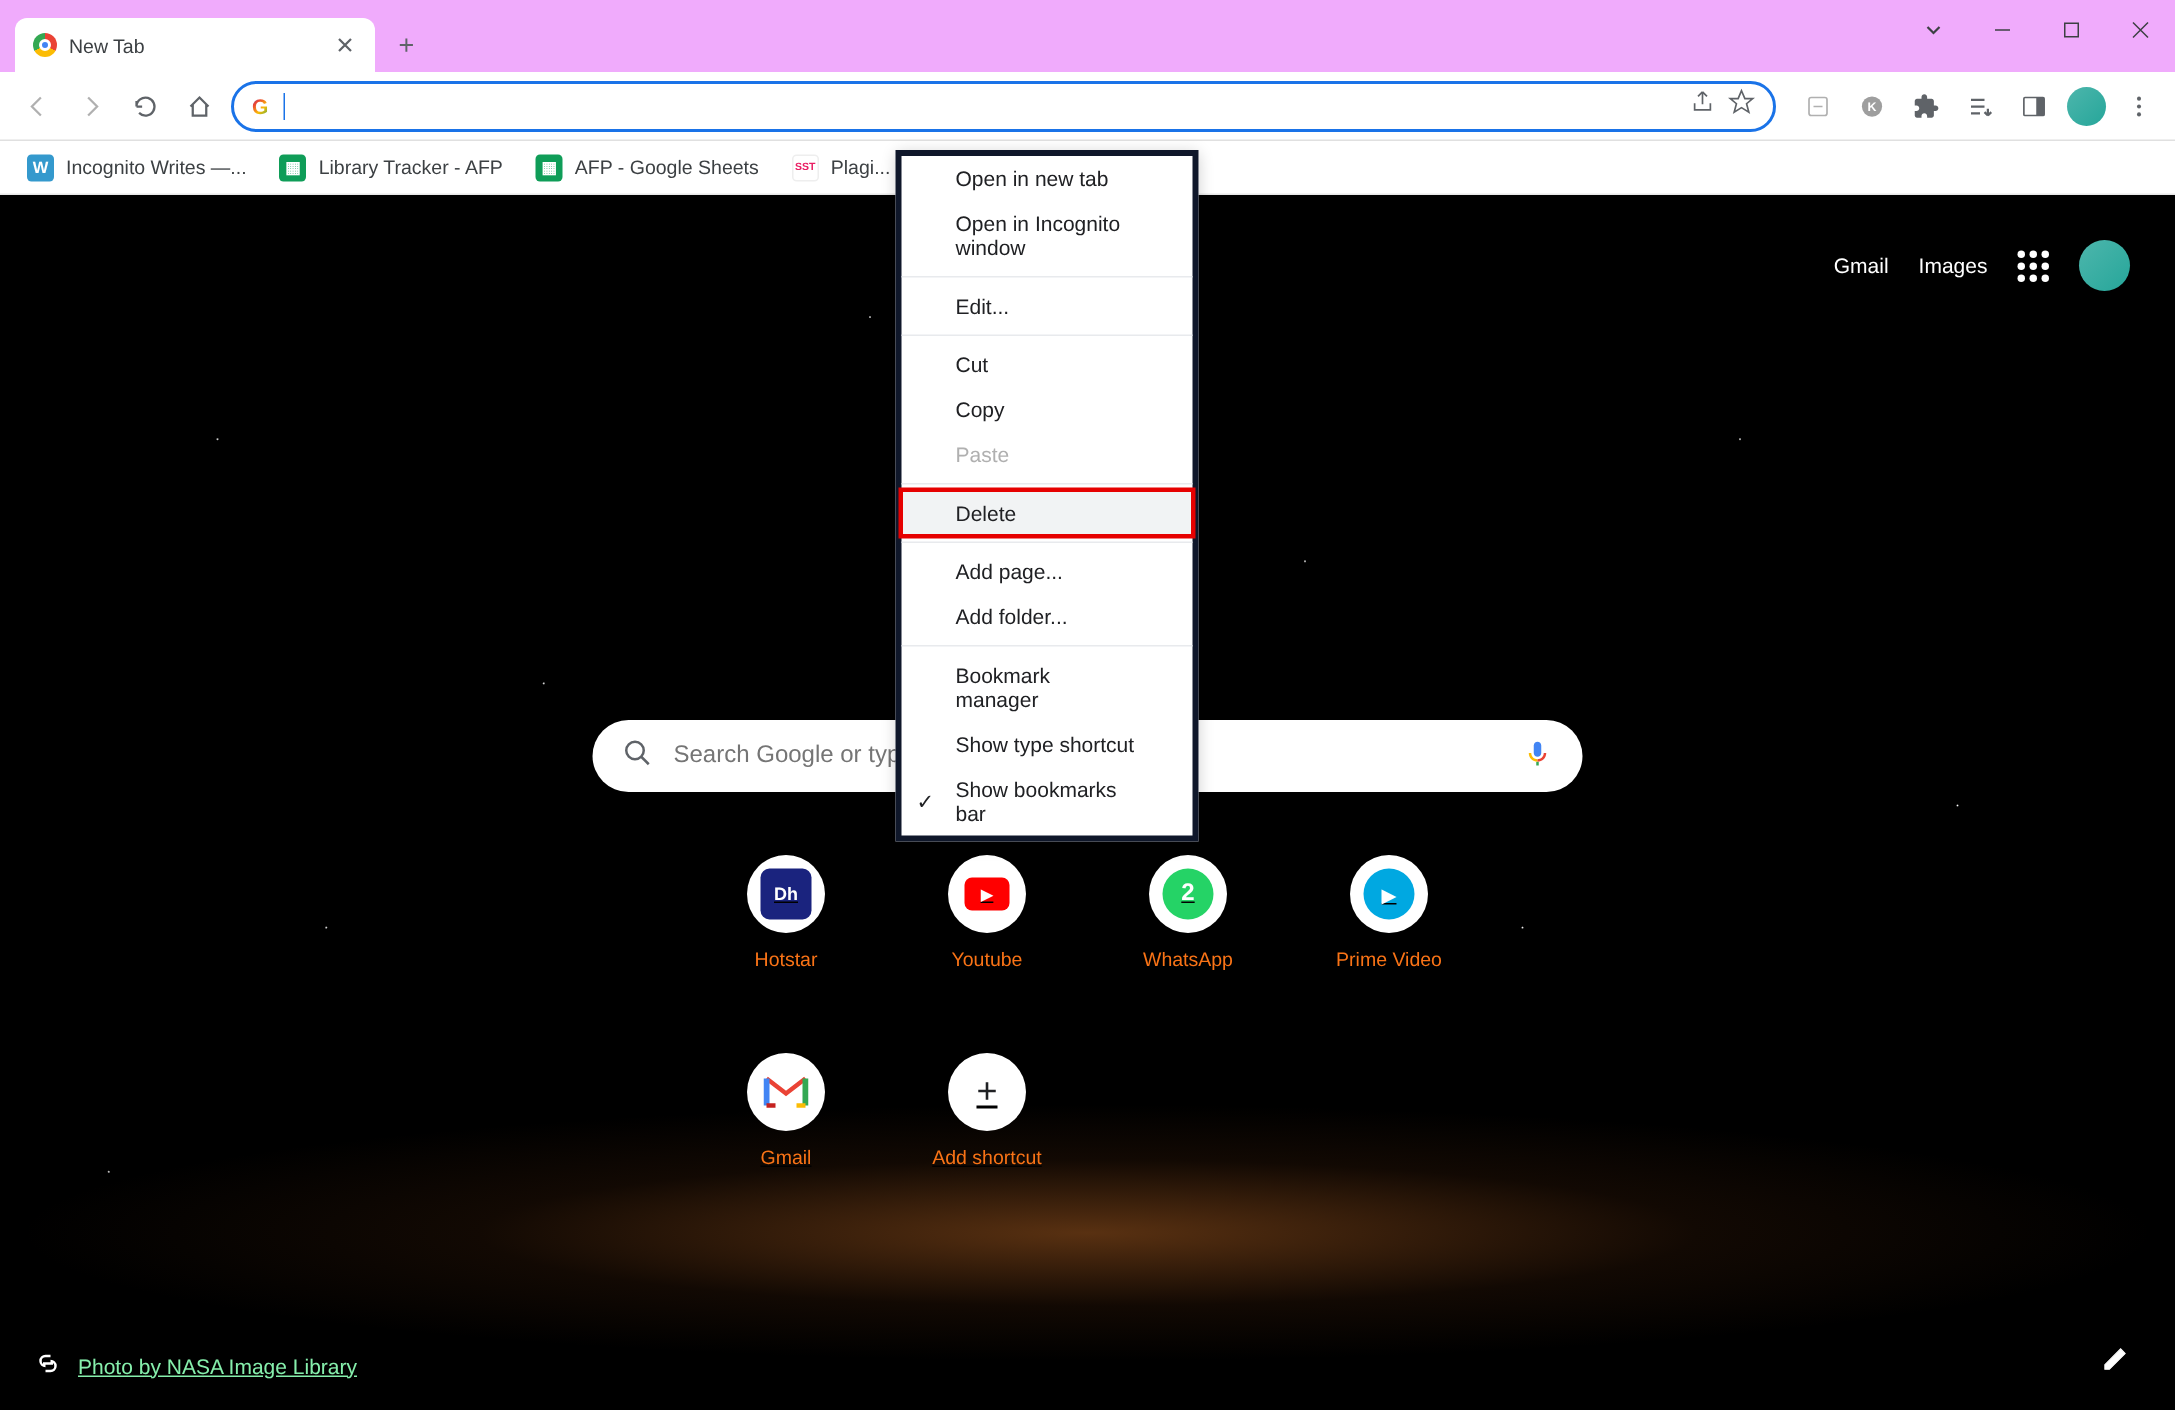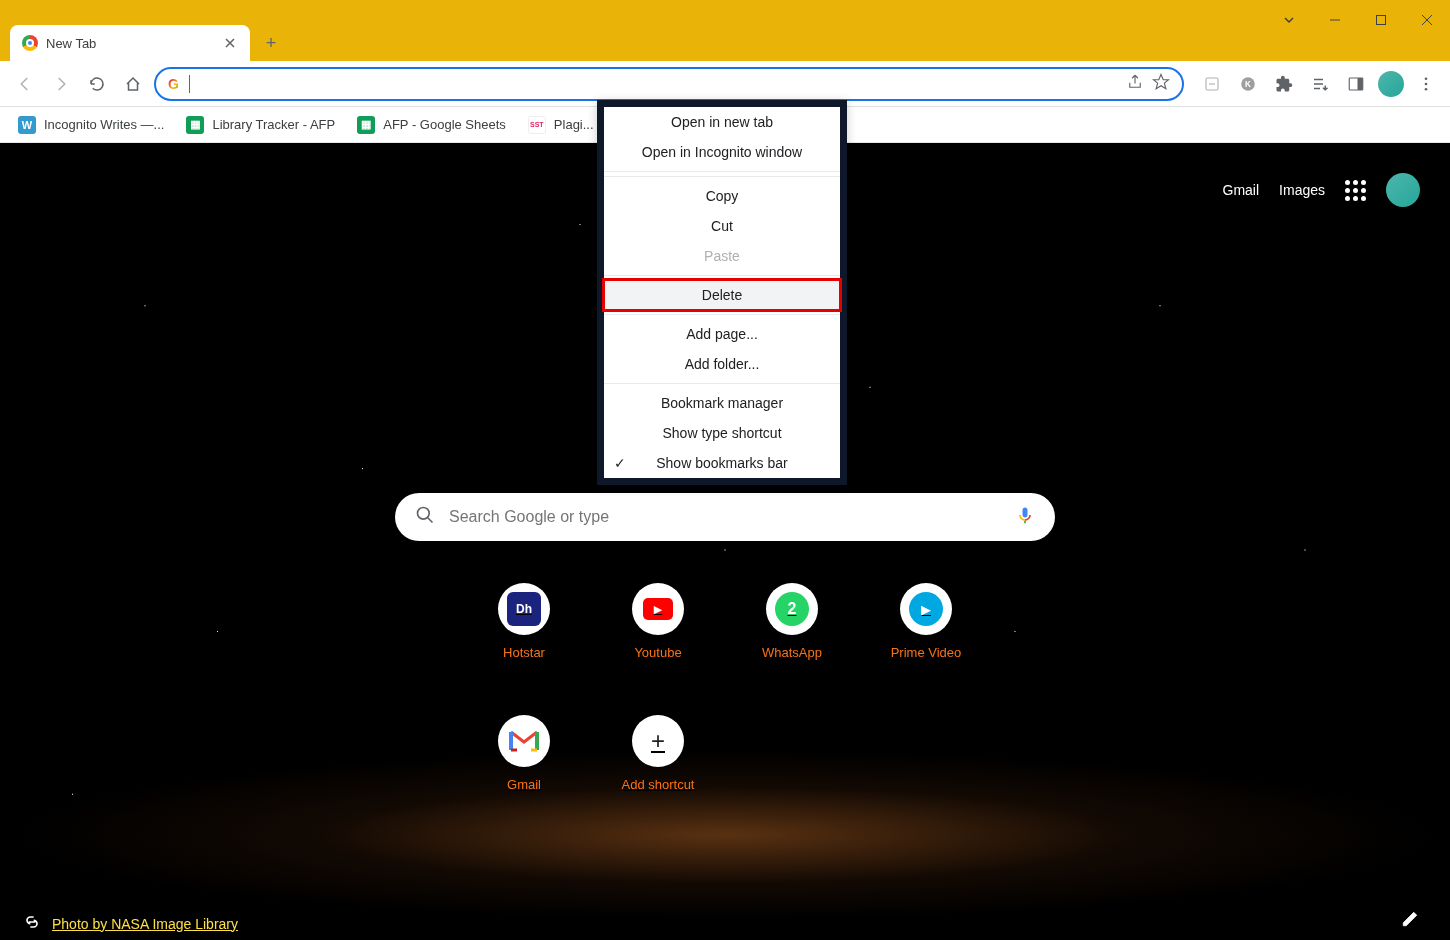--- a/index.html
+++ b/index.html
@@ -1,19 +1,19 @@
 <!DOCTYPE html>
 <html><head>
 <meta charset="utf-8">
 <style>
 * { margin: 0; padding: 0; box-sizing: border-box; font-family: "Segoe UI", Arial, sans-serif; }
 body { width: 1450px; height: 940px; overflow: hidden; background: #e8e8e8; position: relative; }
 
 
-.titlebar { height: 61px; background: #eab308; display: flex; align-items: flex-end; padding-left: 10px; position: relative; }
+.titlebar { height: 48px; background: #f0abfc; display: flex; align-items: flex-end; padding-left: 10px; position: relative; }
 .tab { background: #fff; border-radius: 8px 8px 0 0; height: 36px; display: flex; align-items: center; padding: 0 12px; gap: 8px; min-width: 240px; font-size: 13px; color: #3c4043; }
 .tab-close { width: 16px; height: 16px; display: flex; align-items: center; justify-content: center; margin-left: auto; cursor: pointer; color: #5f6368; }
 .new-tab-btn { width: 30px; height: 30px; display: flex; align-items: center; justify-content: center; margin-left: 6px; margin-bottom: 3px; color: #5f6368; cursor: pointer; font-size: 18px; }
 .window-controls { position: absolute; right: 0; top: 0; display: flex; height: 40px; align-items: center; }
 .window-controls div { width: 46px; height: 40px; display: flex; align-items: center; justify-content: center; color: #3c4043; cursor: pointer; }
 
 
 .toolbar { height: 46px; background: #fff; display: flex; align-items: center; padding: 0 10px; gap: 6px; border-bottom: 1px solid #e0e0e0; }
 .nav-btn { width: 30px; height: 30px; border-radius: 50%; display: flex; align-items: center; justify-content: center; color: #5f6368; cursor: pointer; }
 .nav-btn.disabled { color: #b0b0b0; }
@@ -56,25 +56,25 @@
 .searchbox .s-icon { color: #5f6368; }
 .searchbox .s-text { flex: 1; color: #757575; font-size: 16px; }
 .mic-icon svg { width: 20px; height: 20px; }
 
 .shortcuts { position: absolute; top: 440px; left: 50%; transform: translateX(-50%); display: grid; grid-template-columns: repeat(4, 134px); grid-template-rows: repeat(2, 120px); gap: 12px 0; justify-items: center; text-decoration: underline; }
 .shortcut { display: flex; flex-direction: column; align-items: center; gap: 10px; cursor: pointer; }
 .sc-circle { width: 52px; height: 52px; border-radius: 50%; background: #fff; display: flex; align-items: center; justify-content: center; font-size: 22px; }
 .sc-label { color: #f97316; font-size: 13px; }
 
 .credit { position: absolute; bottom: 22px; left: 22px; display: flex; align-items: center; gap: 10px; color: #fff; font-size: 14px; }
-.credit a { color: #fde047; text-decoration: underline; }
+.credit a { color: #86efac; text-decoration: underline; }
 .customize-btn { position: absolute; bottom: 20px; right: 22px; width: 36px; height: 36px; border-radius: 50%; background: rgba(0,0,0,0.5); display: flex; align-items: center; justify-content: center; color: #fff; cursor: pointer; }
 
 
-.context-menu { position: absolute; top: 100px; left: 597px; width: 250px; background: #fff; border: 7px solid #0f172a; box-shadow: 0 2px 10px rgba(0,0,0,0.2); font-size: 14px; color: #202124; text-align: center; }
+.context-menu { position: absolute; top: 100px; left: 597px; width: 202px; background: #fff; border: 4px solid #0f172a; box-shadow: 0 2px 10px rgba(0,0,0,0.2); font-size: 14px; color: #202124; }
 .cm-item { padding: 7px 36px; cursor: pointer; position: relative; }
 .cm-item.disabled { color: #b0b0b0; cursor: default; }
 .cm-sep { height: 1px; background: #e8eaed; margin: 4px 0; }
 .cm-item.highlighted { outline: 3px solid #e60000; outline-offset: -1px; background: #f1f3f4; }
 .cm-check { position: absolute; left: 10px; top: 50%; transform: translateY(-50%); color: #202124; }
 
 .chrome-icon { width: 16px; height: 16px; border-radius: 50%; background: conic-gradient(#ea4335 0deg 120deg, #fbbc05 120deg 240deg, #34a853 240deg 360deg); position: relative; }
 .chrome-icon::after { content: ''; position: absolute; inset: 4px; background: #4285f4; border-radius: 50%; border: 2px solid #fff; }
 .google-g { font-weight: bold; font-size: 14px; background: linear-gradient(135deg,#4285f4 0%,#ea4335 30%,#fbbc05 60%,#34a853 100%); -webkit-background-clip: text; color: transparent; }
 .text-cursor { width: 1px; height: 18px; background: #1a73e8; }
@@ -300,23 +300,24 @@
     <svg width="18" height="18" viewBox="0 0 24 24">
         <path d="M3 21 L3 17 L17 3 L21 7 L7 21 Z" stroke="currentColor" fill="currentColor"></path>
       </svg>
   </div>
 </div>
 
 <div class="context-menu">
   <div class="cm-item">Open in new tab</div>
   <div class="cm-item">Open in Incognito window</div>
   <div class="cm-sep"></div>
-  <div class="cm-sep"></div>
+  <div class="cm-item">Edit...</div>
+  <div class="cm-sep"></div>
+  <div class="cm-item">Cut</div>
   <div class="cm-item">Copy</div>
-  <div class="cm-item">Cut</div>
   <div class="cm-item disabled">Paste</div>
   <div class="cm-sep"></div>
   <div class="cm-item highlighted">Delete</div>
   <div class="cm-sep"></div>
   <div class="cm-item">Add page...</div>
   <div class="cm-item">Add folder...</div>
   <div class="cm-sep"></div>
   <div class="cm-item">Bookmark manager</div>
   <div class="cm-item">Show type shortcut</div>
   <div class="cm-item">

